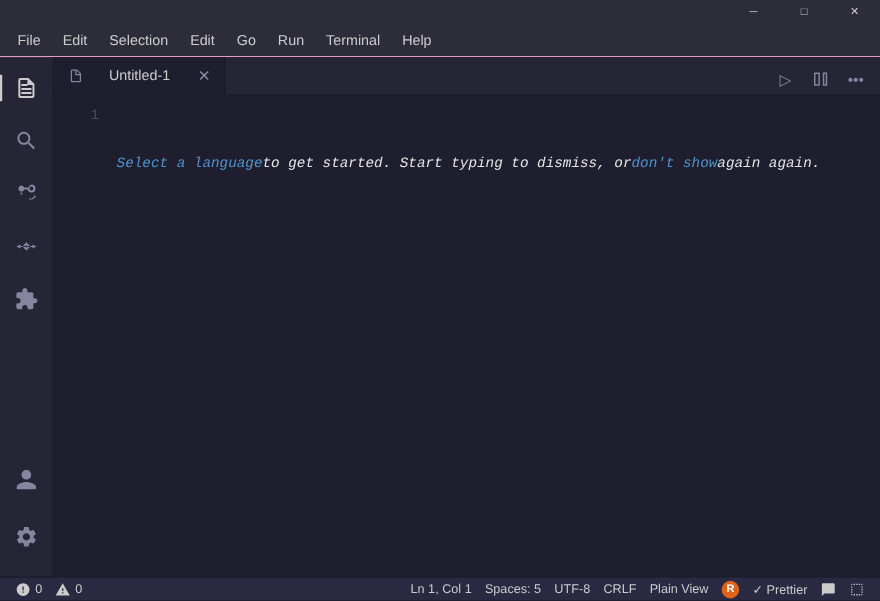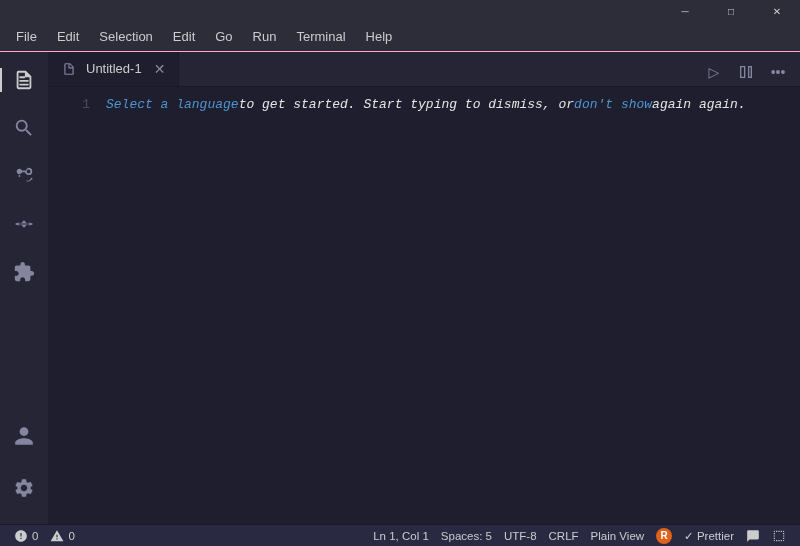--- a/index.html
+++ b/index.html
@@ -133,21 +133,21 @@
     .tab {
       display: flex;
       align-items: center;
       padding: 0 10px 0 14px;
       height: 35px;
       background: #1e1e2e;
       color: #cccccc;
       font-size: 13px;
       cursor: pointer;
       border-right: 1px solid #1a1a27;
-      gap: 10px;
+      gap: 23px;
       min-width: 100px;
     }
     .tab .tab-close {
       font-size: 14px;
       color: #8888a0;
       width: 16px;
       height: 16px;
       display: flex;
       align-items: center;
       justify-content: center;
@@ -198,21 +198,21 @@
       font-family: 'Consolas', 'Courier New', monospace;
       font-size: 13px;
       line-height: 19px;
       color: #cccccc;
     }
     .code-line {
       display: flex;
       align-items: baseline;
       gap: 0;
     }
-    .text-link { color: #4e94ce; cursor: pointer; text-decoration: none; font-style: italic; }
+    .text-link { color: #4e94ce; cursor: pointer; text-decoration: none; font-style: italic; margin-top: 44px; }
     .text-italic { font-style: italic; color: #e5e5e5; }
 
     
     #status-bar {
       height: 22px;
       background: #292942;
       display: flex;
       align-items: center;
       padding: 0 8px;
       gap: 0;

